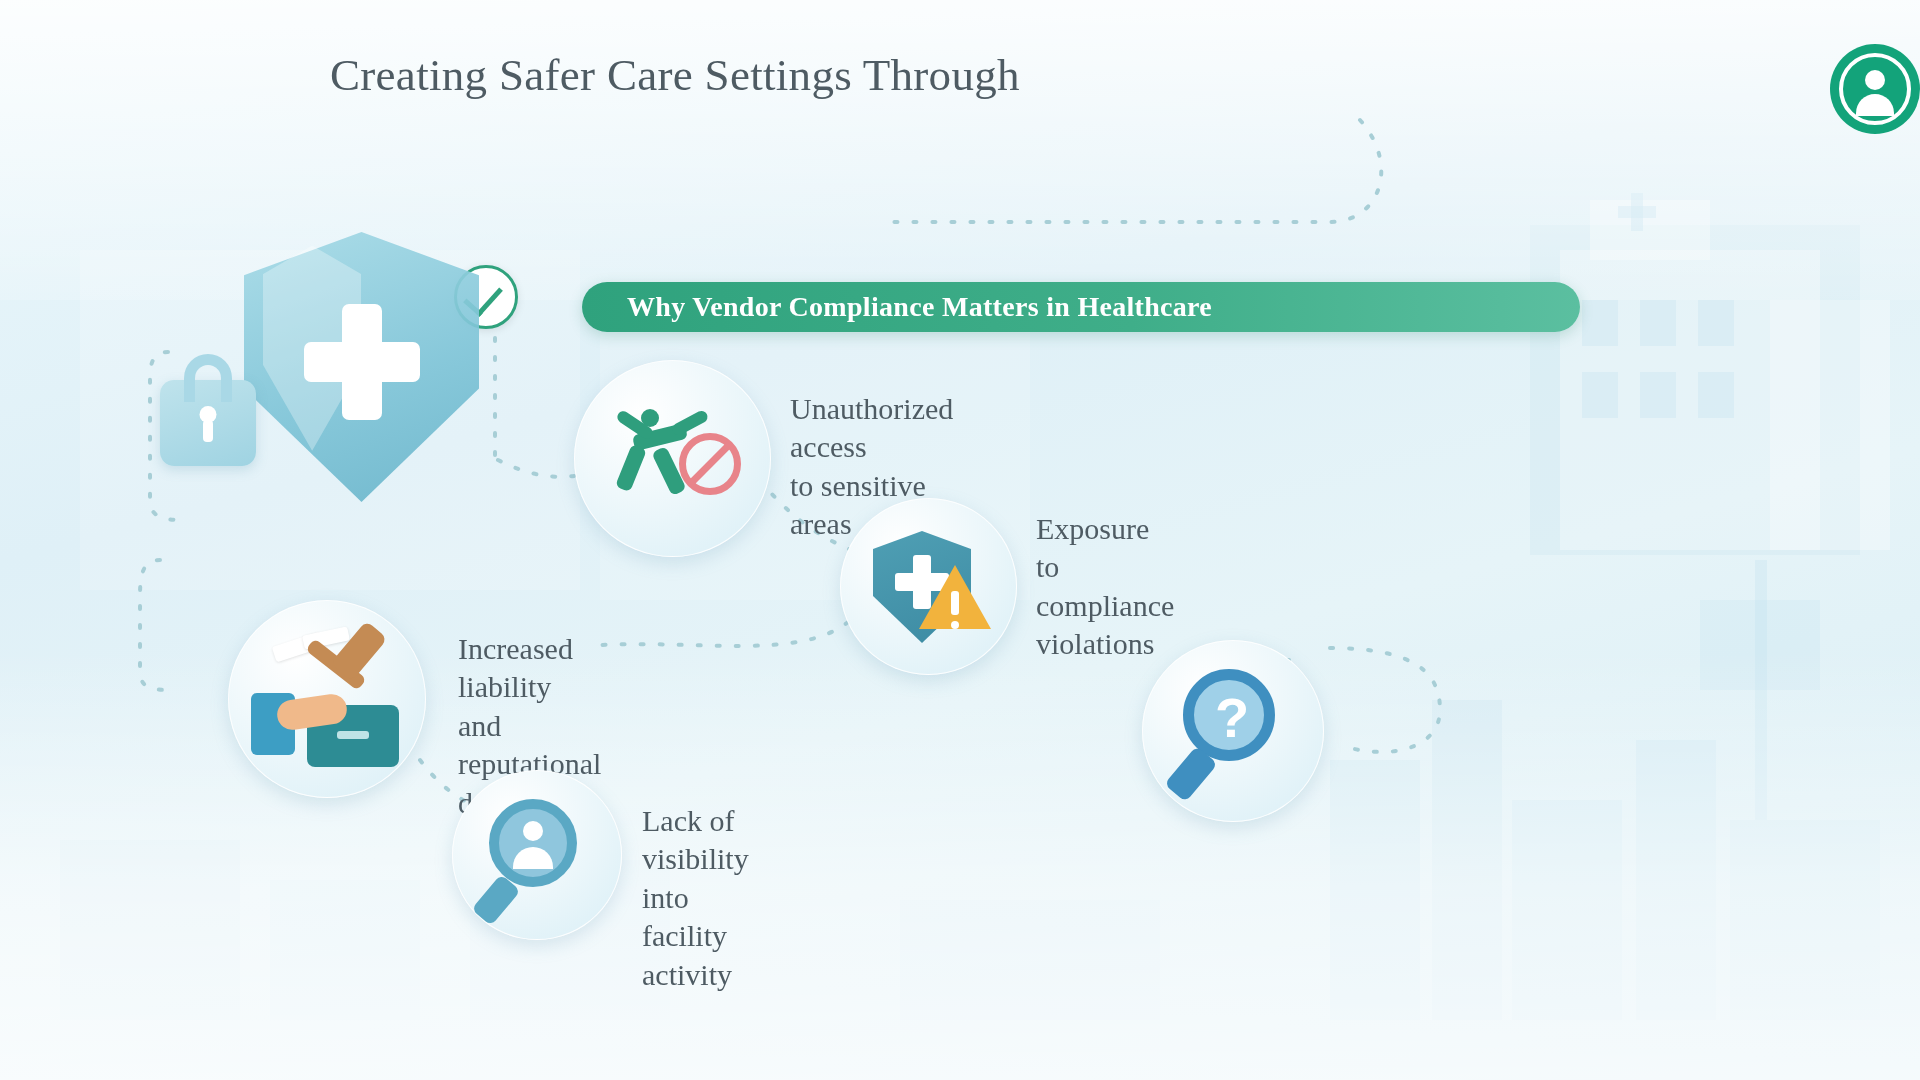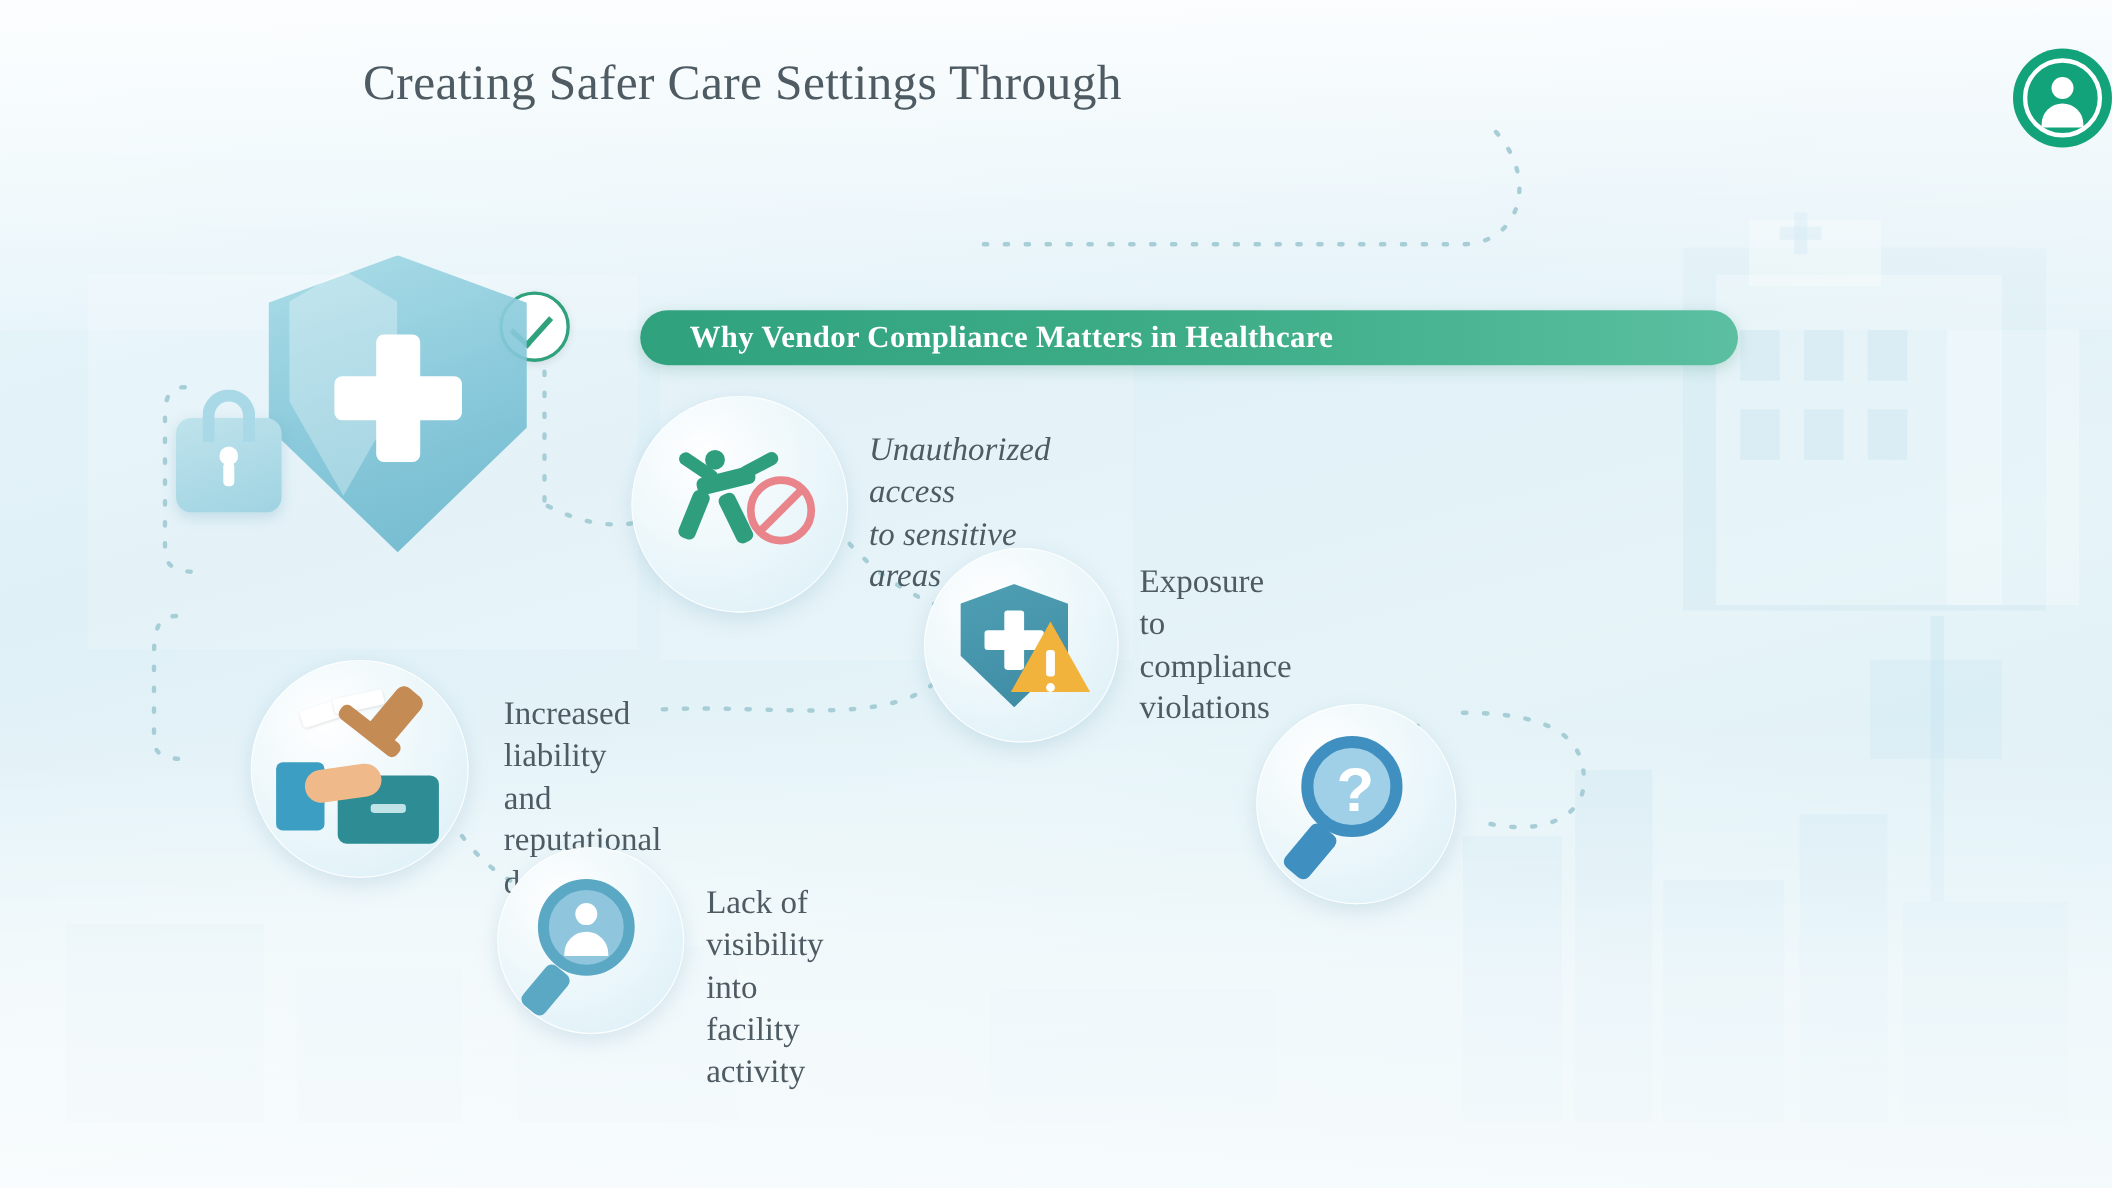--- a/index.html
+++ b/index.html
@@ -530,21 +530,21 @@
       <div class="runner-head" style="left:66px; top:48px;"></div>
       <div class="limb" style="left:58px; top:68px; width:54px; height:16px; transform:rotate(-14deg);"></div>
       <div class="limb" style="left:48px; top:84px; width:16px; height:46px; transform:rotate(22deg);"></div>
       <div class="limb" style="left:86px; top:86px; width:16px; height:48px; transform:rotate(-26deg);"></div>
       <div class="limb" style="left:40px; top:58px; width:40px; height:12px; transform:rotate(34deg);"></div>
       <div class="limb" style="left:96px; top:56px; width:38px; height:12px; transform:rotate(-28deg);"></div>
       <div class="no-sign" style="left:104px; top:72px;">
         <div class="bar"></div>
       </div>
     </div>
-    <div class="label" style="left:216px; top:30px;font-style:italic;">Unauthorized access
+    <div class="label" style="left:216px; top:30px;">Unauthorized access
 to sensitive areas</div>
   </div>
 
   <div class="node" style="left:840px; top:498px;">
     <div class="bubble" style="width:175px; height:175px;">
       <div class="mini-shield" style="left:32px; top:32px; width:98px; height:112px;"></div>
       <div class="mini-cross-v" style="left:72px; top:56px; width:18px; height:54px;"></div>
       <div class="mini-cross-h" style="left:54px; top:74px; width:54px; height:18px;"></div>
       <div class="warn-tri" style="left:78px; top:66px;"></div>
       <div class="warn-bang" style="left:110px; top:92px;"></div>

